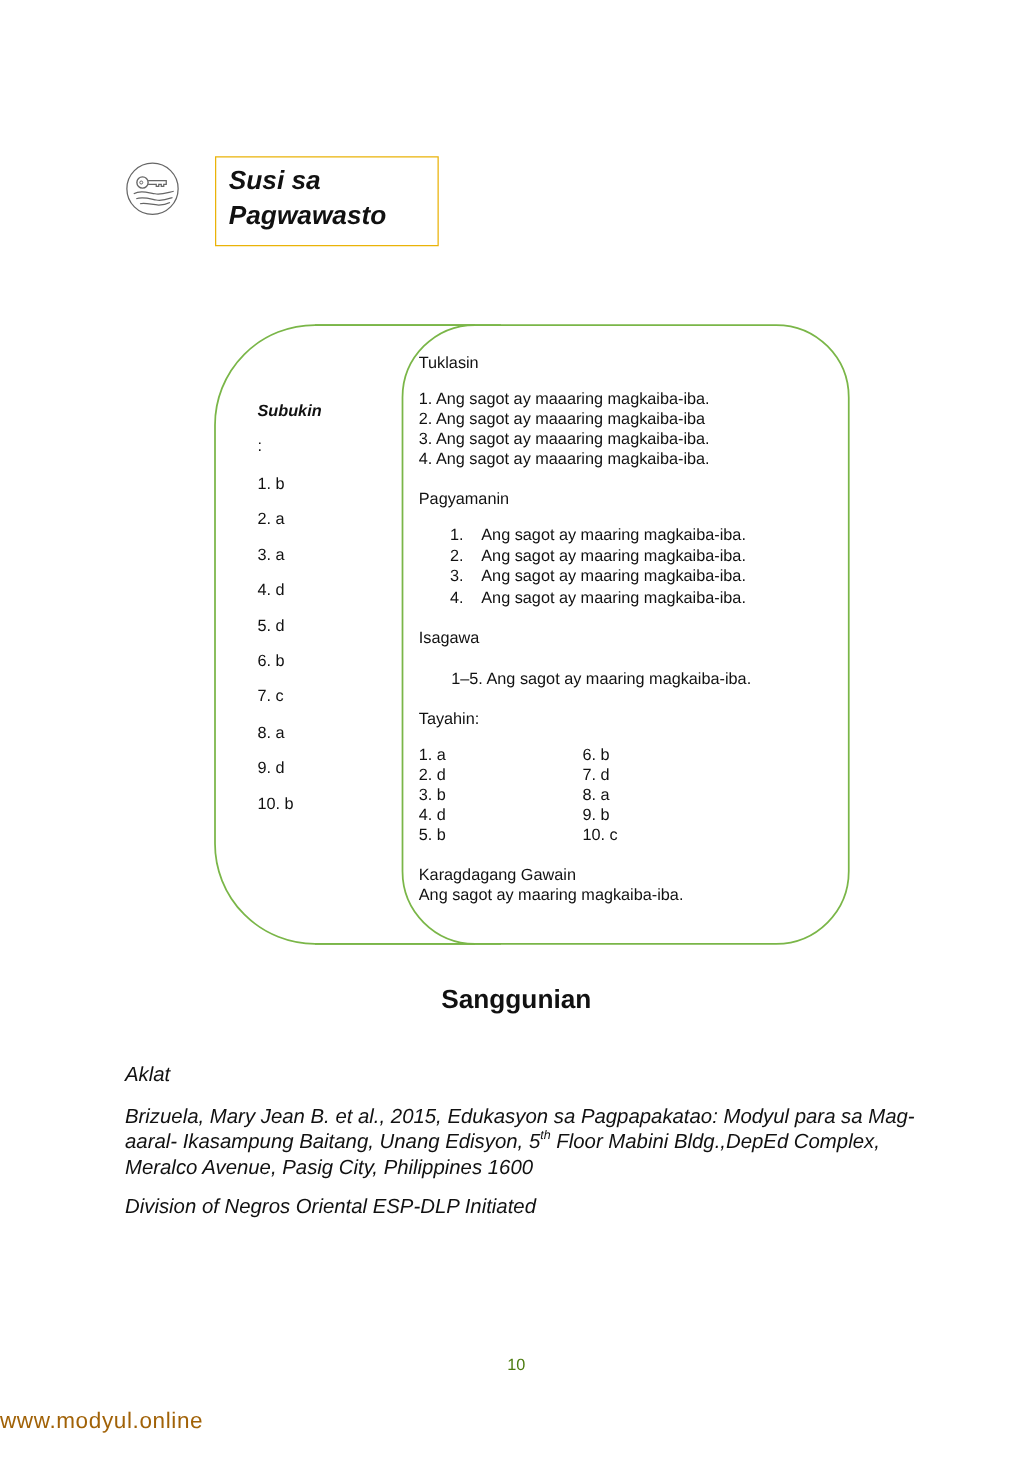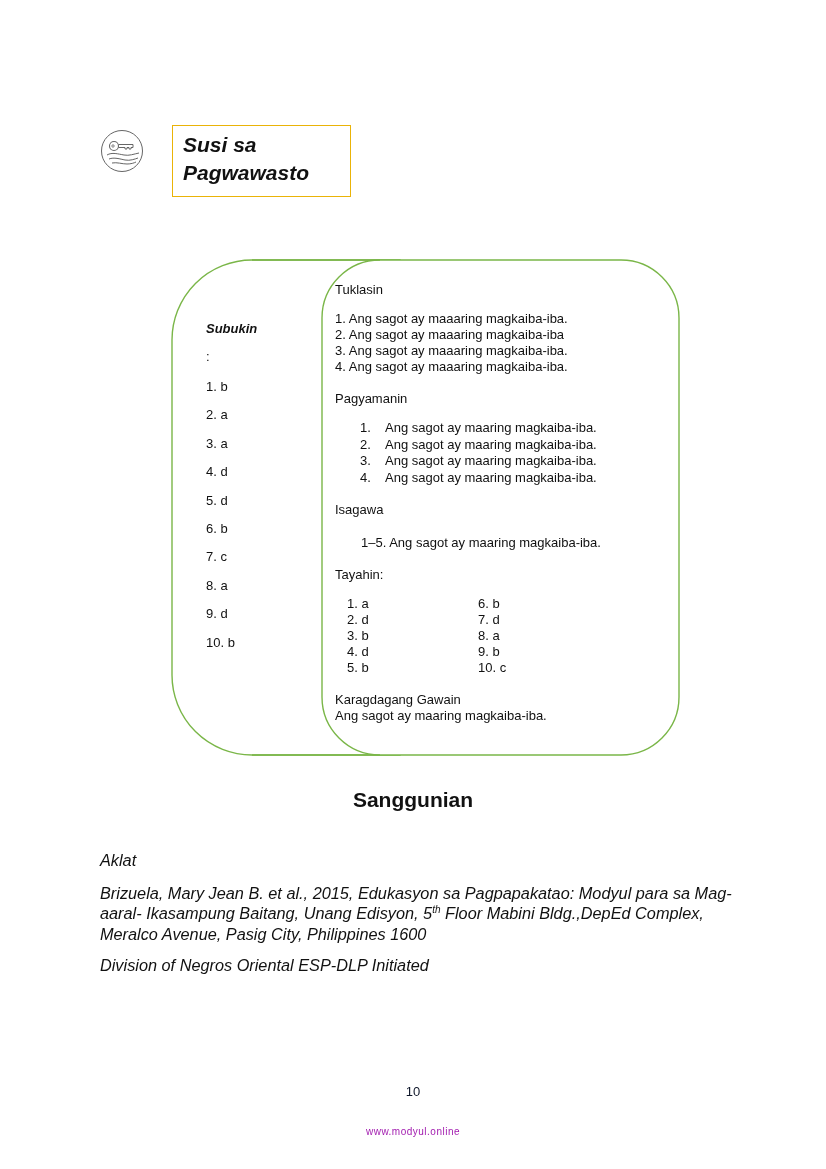--- a/index.html
+++ b/index.html
@@ -38,35 +38,35 @@
     .sec-head { display: block; line-height: 16px; }
     .plain-line { display: block; line-height: 16px; }
     .gap-s { height: 13px; }
     .gap-m { height: 16px; }
     .ol-item { display: block; line-height: 16.5px; padding-left: 25px; position: relative; }
     .ol-item .num { position: absolute; left: 25px; width: 24px; }
     .ol-item .txt { margin-left: 25px; }
     .indent-line { display: block; line-height: 16px; padding-left: 26px; }
 
     .tayahin-grid { display: grid; grid-template-columns: 131px 100px; }
-    .tayahin-grid span { display: block; line-height: 16px; margin-left: 12px; }
+    .tayahin-grid span { display: block; line-height: 16px; }
 
     
     .ref-title {
       left: 0; width: 826px; top: 788px; text-align: center;
       font-weight: bold; font-size: 21px;
     }
     .ref-block { left: 100px; top: 850px; width: 640px; font-style: italic; font-size: 16.3px; }
     .ref-block p { margin: 0; line-height: 20.5px; }
     .ref-aklat { margin-bottom: 12px !important; }
     .ref-citation { margin-bottom: 11px !important; }
     sup { font-size: 10px; line-height: 0; }
 
-    .page-num { left: 0; width: 826px; top: 1084px; text-align: center; font-size: 13px; color: #0f172a; }
-    .watermark { left: 0; width: 826px; top: 1126px; text-align: center; font-size: 10px; color: #a21caf; letter-spacing: 0.5px; }
+    .page-num { left: 0; width: 826px; top: 1084px; text-align: center; font-size: 13px; color: #4d7c0f; }
+    .watermark { left: 0; width: 826px; top: 1126px; text-align: left; font-size: 18px; color: #a16207; letter-spacing: 0.5px; }
   </style>
 </head>
 <body>
 
 <div class="abs key-badge">
   <svg width="42" height="42" viewBox="0 0 42 42">
     <circle cx="12" cy="15" r="4.5" fill="none" stroke="#666" stroke-width="1.1"></circle>
     <circle cx="11" cy="15" r="1.2" fill="none" stroke="#666" stroke-width="0.8"></circle>
     <path d="M16.5 13.5 L31 13.5 L31 16.5 L29 16.5 L29 18 L27 18 L27 16.5 L25 16.5 L25 18 L23 18 L23 16.5 L16.5 16.5" fill="none" stroke="#666" stroke-width="1"></path>
     <path d="M5 24 C10 21 16 23 22 24 C27 25 32 23 37 22" fill="none" stroke="#666" stroke-width="1"></path>

